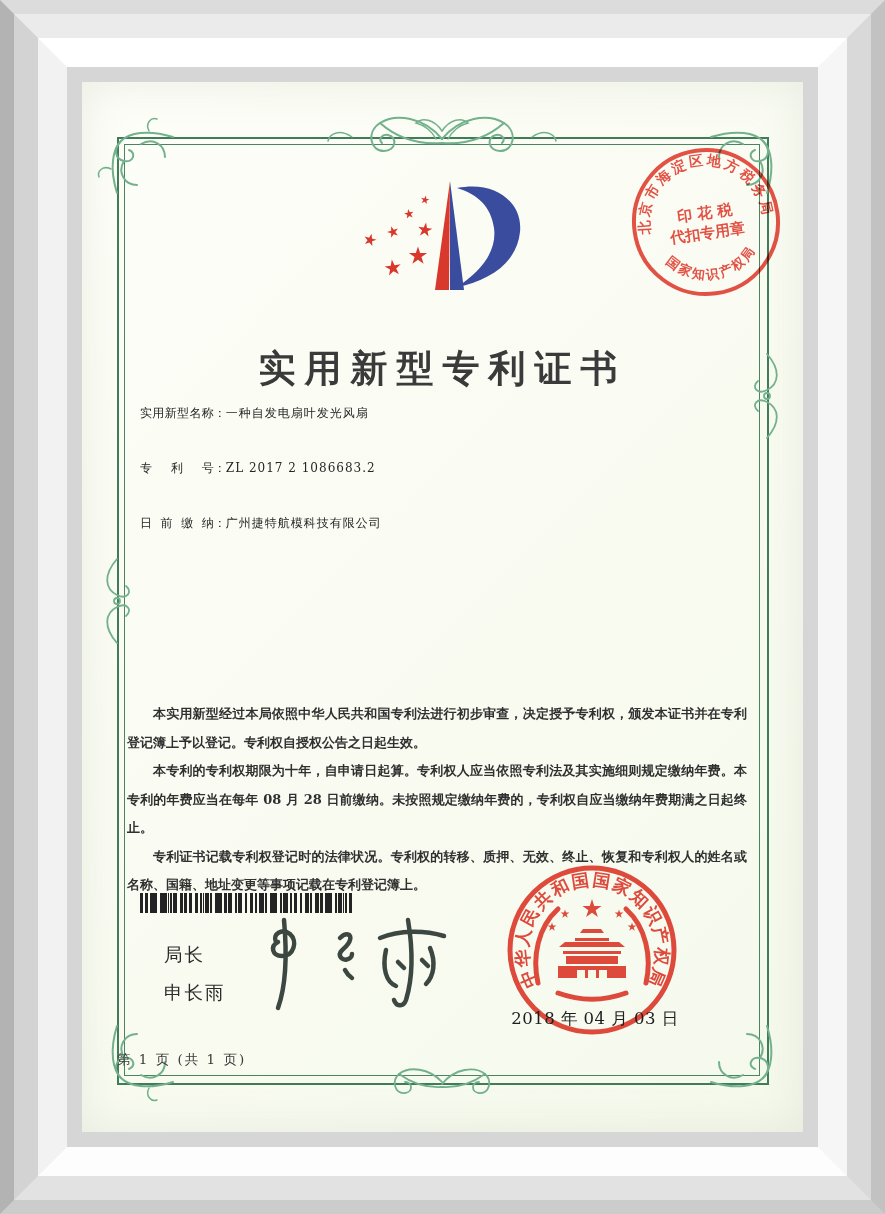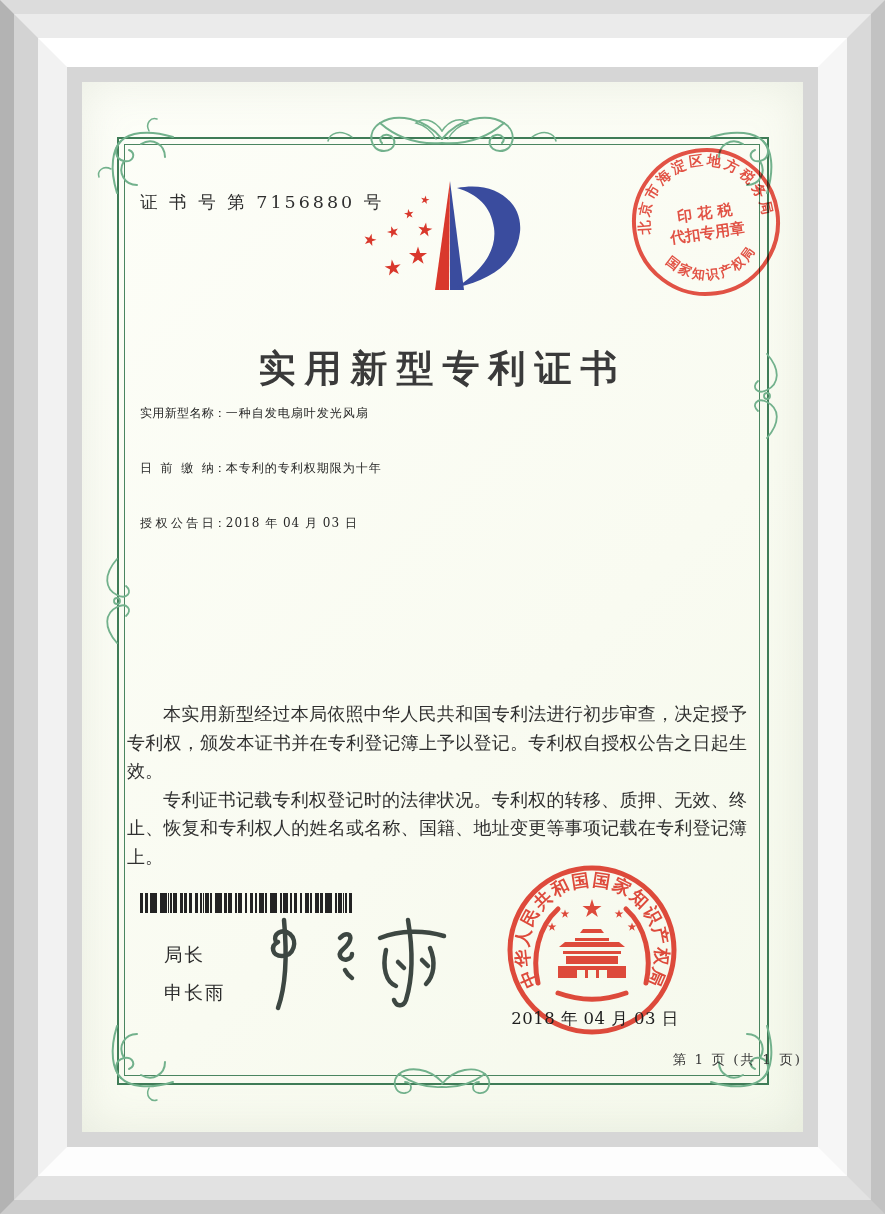--- a/index.html
+++ b/index.html
@@ -34,37 +34,37 @@
   .title{position:absolute;left:0;top:296px;width:885px;text-align:center;
       font-size:37px;font-weight:bold;letter-spacing:9px;color:#3a3a3a;margin-top:48px;}
   .fields{position:absolute;left:140px;top:402px;width:560px;
       font-size:12px;color:#262626;}
   .field-row{height:55px;line-height:23px;white-space:nowrap;}
   .field-label{display:inline-block;width:6.15em;text-align:justify;
       text-align-last:justify;vertical-align:top;}
   .field-colon{display:inline-block;vertical-align:top;}
   .field-value{letter-spacing:1px;vertical-align:top;}
   .paras{position:absolute;left:127px;top:700px;width:620px;
-      font-size:18px;line-height:28.5px;color:#303030;text-align:justify;}
+      font-size:13px;line-height:28.5px;color:#303030;text-align:justify;font-weight:bold;}
   .paras p{margin:0;text-indent:2em;}
   .barcode{position:absolute;left:140px;top:893px;width:214px;height:20px;
       background:
         repeating-linear-gradient(90deg,#232323 0 2px,transparent 2px 5px),
         repeating-linear-gradient(90deg,#232323 0 1px,transparent 1px 7px),
         repeating-linear-gradient(90deg,#232323 0 3px,transparent 3px 11px);}
   .signoff{position:absolute;left:164px;top:936px;font-size:18.5px;
       color:#2b2b2b;line-height:38px;letter-spacing:2px;}
   .signature{position:absolute;left:248px;top:908px;}
   .gov-seal{position:absolute;left:505px;top:863px;opacity:.92;
       mix-blend-mode:multiply;}
   .seal-date{position:absolute;left:505px;top:1008px;width:180px;
       text-align:center;font-size:16.5px;color:#1e1e1e;letter-spacing:.5px;
       white-space:nowrap;}
   .footer{position:absolute;left:117px;top:1051px;width:685px;
-      text-align:right;font-size:13.5px;letter-spacing:2px;color:#3a3a3a;}
+      text-align:left;font-size:13.5px;letter-spacing:2px;color:#3a3a3a;}
 </style>
 </head>
 <body>
 
 <div class="f1"></div>
 <div class="f2"></div>
 <div class="f3"></div>
 <div class="f4"></div>
 <div class="page"></div>
 
@@ -140,21 +140,20 @@
     </g>
   </svg>
   <svg class="orn" style="left:745px;top:350px;" width="44" height="92" viewBox="0 0 44 92">
     <g fill="none" stroke="#72b18c" stroke-width="1.8" stroke-linecap="round">
       <path d="M22,4 C36,20 34,34 22,40 C12,45 6,37 13,31"></path>
       <path d="M22,88 C36,72 34,58 22,52 C12,47 6,55 13,61"></path>
       <circle cx="22" cy="46" r="3"></circle>
     </g>
   </svg>
 
-  <div class="cert-no">证 书 号 第 7156880 号</div>
 
   <svg class="logo" width="200" height="116" viewBox="0 0 200 116">
     <g fill="#d9382c">
       <path d="M0,-1 L0.22451,-0.30902 L0.95106,-0.30902 L0.36327,0.11803 L0.58779,0.80902 L0,0.38197 L-0.58779,0.80902 L-0.36327,0.11803 L-0.95106,-0.30902 L-0.22451,-0.30902 Z" transform="translate(80,22) scale(4.5) rotate(12)"></path>
       <path d="M0,-1 L0.22451,-0.30902 L0.95106,-0.30902 L0.36327,0.11803 L0.58779,0.80902 L0,0.38197 L-0.58779,0.80902 L-0.36327,0.11803 L-0.95106,-0.30902 L-0.22451,-0.30902 Z" transform="translate(64,36) scale(5) rotate(-10)"></path>
       <path d="M0,-1 L0.22451,-0.30902 L0.95106,-0.30902 L0.36327,0.11803 L0.58779,0.80902 L0,0.38197 L-0.58779,0.80902 L-0.36327,0.11803 L-0.95106,-0.30902 L-0.22451,-0.30902 Z" transform="translate(80,52) scale(7.5) rotate(8)"></path>
       <path d="M0,-1 L0.22451,-0.30902 L0.95106,-0.30902 L0.36327,0.11803 L0.58779,0.80902 L0,0.38197 L-0.58779,0.80902 L-0.36327,0.11803 L-0.95106,-0.30902 L-0.22451,-0.30902 Z" transform="translate(48,54) scale(6) rotate(-18)"></path>
       <path d="M0,-1 L0.22451,-0.30902 L0.95106,-0.30902 L0.36327,0.11803 L0.58779,0.80902 L0,0.38197 L-0.58779,0.80902 L-0.36327,0.11803 L-0.95106,-0.30902 L-0.22451,-0.30902 Z" transform="translate(25,62) scale(6.5) rotate(15)"></path>
       <path d="M0,-1 L0.22451,-0.30902 L0.95106,-0.30902 L0.36327,0.11803 L0.58779,0.80902 L0,0.38197 L-0.58779,0.80902 L-0.36327,0.11803 L-0.95106,-0.30902 L-0.22451,-0.30902 Z" transform="translate(73,78) scale(9.5)"></path>
       <path d="M0,-1 L0.22451,-0.30902 L0.95106,-0.30902 L0.36327,0.11803 L0.58779,0.80902 L0,0.38197 L-0.58779,0.80902 L-0.36327,0.11803 L-0.95106,-0.30902 L-0.22451,-0.30902 Z" transform="translate(48,90) scale(8.5) rotate(-8)"></path>
@@ -182,29 +181,30 @@
     <text x="78" y="94" text-anchor="middle" fill="#e33b2e" font-size="15" font-weight="bold">代扣专用章</text>
   </svg>
 
   <div class="title">实用新型专利证书</div>
 
   <div class="fields">
     <div class="field-row">
       <span class="field-label">实用新型名称</span><span class="field-colon">：</span><span class="field-value">一种自发电扇叶发光风扇</span>
     </div>
     <div class="field-row">
-      <span class="field-label">日前缴纳</span><span class="field-colon">：</span><span class="field-value">本专利的专利权期限为十年</span>
+      <span class="field-label">专利号</span><span class="field-colon">：</span><span class="field-value">ZL 2017 2 1086683.2</span>
     </div>
     <div class="field-row">
-      <span class="field-label">授权公告日</span><span class="field-colon">：</span><span class="field-value">2018 年 04 月 03 日</span>
+      <span class="field-label">日前缴纳</span><span class="field-colon">：</span><span class="field-value">广州捷特航模科技有限公司</span>
     </div>
   </div>
 
   <div class="paras">
     <p>本实用新型经过本局依照中华人民共和国专利法进行初步审查，决定授予专利权，颁发本证书并在专利登记簿上予以登记。专利权自授权公告之日起生效。</p>
+    <p>本专利的专利权期限为十年，自申请日起算。专利权人应当依照专利法及其实施细则规定缴纳年费。本专利的年费应当在每年 08 月 28 日前缴纳。未按照规定缴纳年费的，专利权自应当缴纳年费期满之日起终止。</p>
     <p>专利证书记载专利权登记时的法律状况。专利权的转移、质押、无效、终止、恢复和专利权人的姓名或名称、国籍、地址变更等事项记载在专利登记簿上。</p>
   </div>
 
   <div class="barcode"></div>
 
   <div class="signoff">
     <div>局长</div>
     <div>申长雨</div>
   </div>
 

